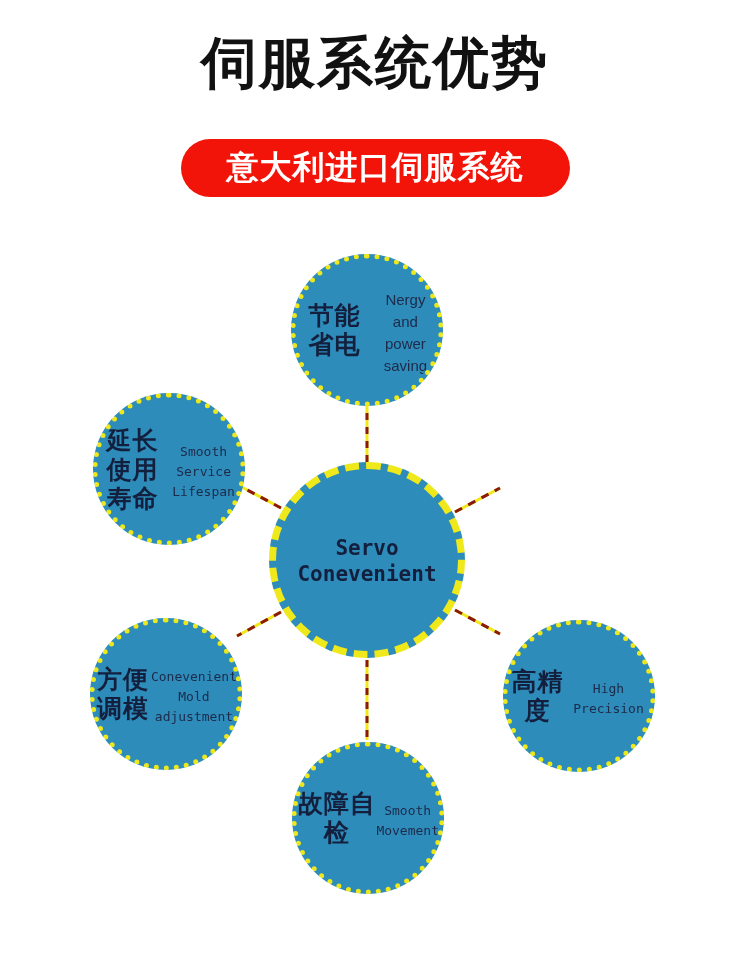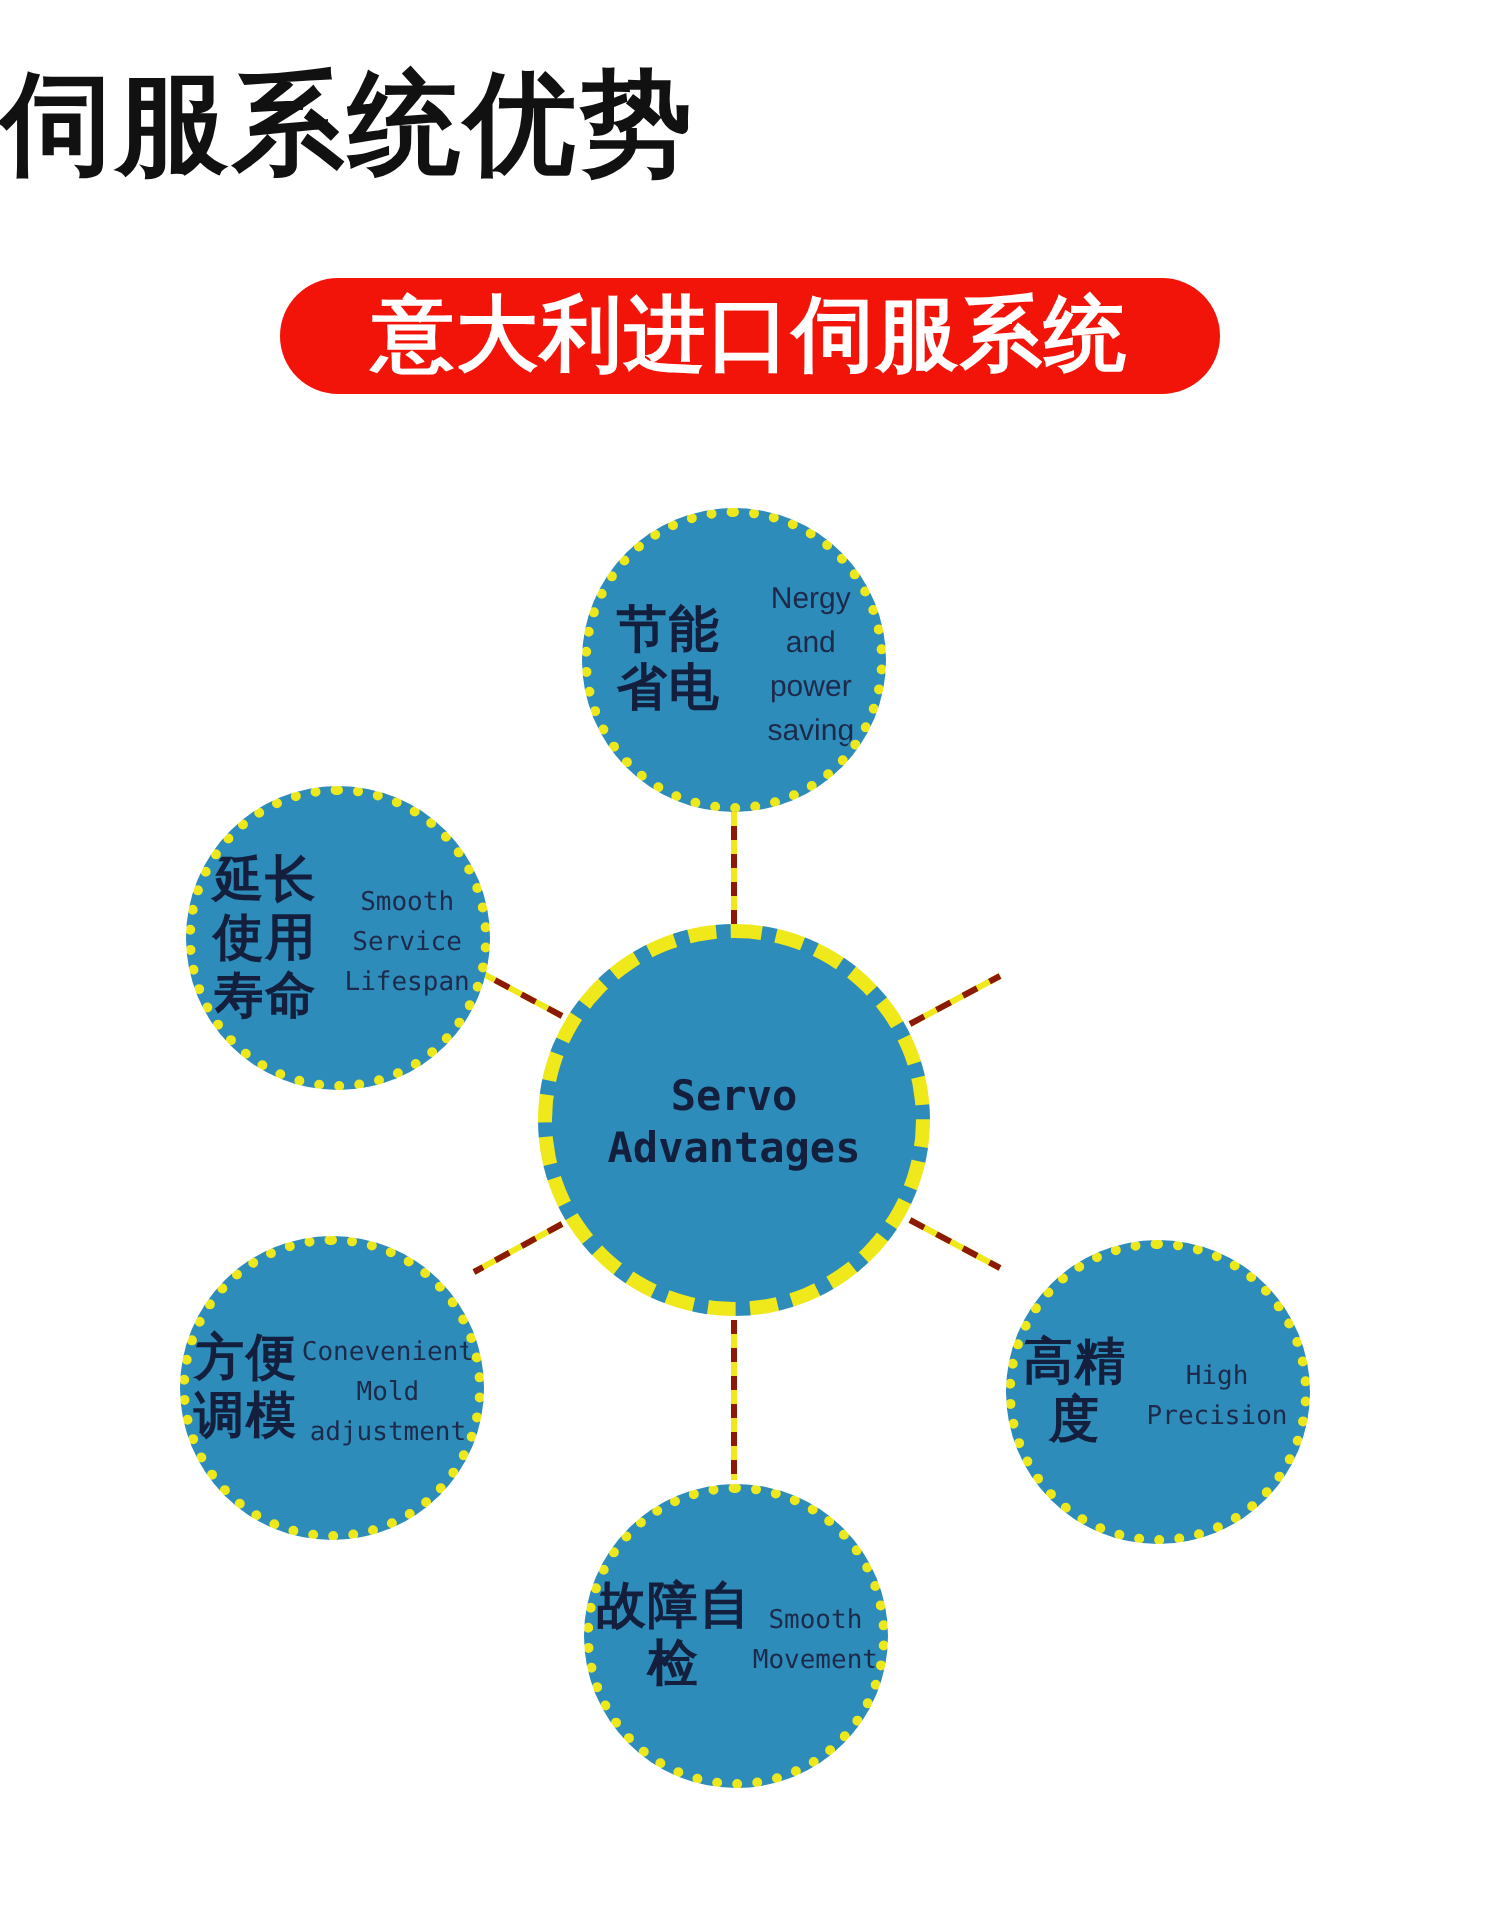--- a/index.html
+++ b/index.html
@@ -14,21 +14,21 @@
     overflow: hidden;
     font-family: "Liberation Sans", "DejaVu Sans", sans-serif;
   }
 
   
   .page-title {
     position: absolute;
     top: 32px;
     left: 0;
     width: 750px;
-    text-align: left;
+    text-align: center;
     font-family: "Liberation Serif", "DejaVu Serif", serif;
     font-weight: bold;
     font-size: 56px;
     line-height: 62px;
     letter-spacing: 2px;
     color: #111111;
     white-space: nowrap;
   }
 
   
@@ -40,21 +40,21 @@
     text-align: center;
   }
   .badge {
     display: inline-block;
     background: #f31409;
     color: #ffffff;
     border-radius: 32px;
     padding: 9px 46px 11px 46px;
     font-family: "Liberation Sans", "DejaVu Sans", sans-serif;
     font-weight: bold;
-    font-size: 41px;
+    font-size: 32px;
     line-height: 38px;
     letter-spacing: 1px;
     white-space: nowrap;
   }
 
   
   .diagram {
     position: absolute;
     top: 0;
     left: 0;
@@ -202,16 +202,16 @@
   </div>
 
   <div class="bubble satellite b-bottom">
     <div class="cn">故障自检</div>
     <div class="en">Smooth
 Movement</div>
   </div>
 
   <div class="bubble center b-center">
     <div class="en">Servo
-Advantages</div>
+Conevenient</div>
   </div>
 
 </div>
 
 </body></html>

